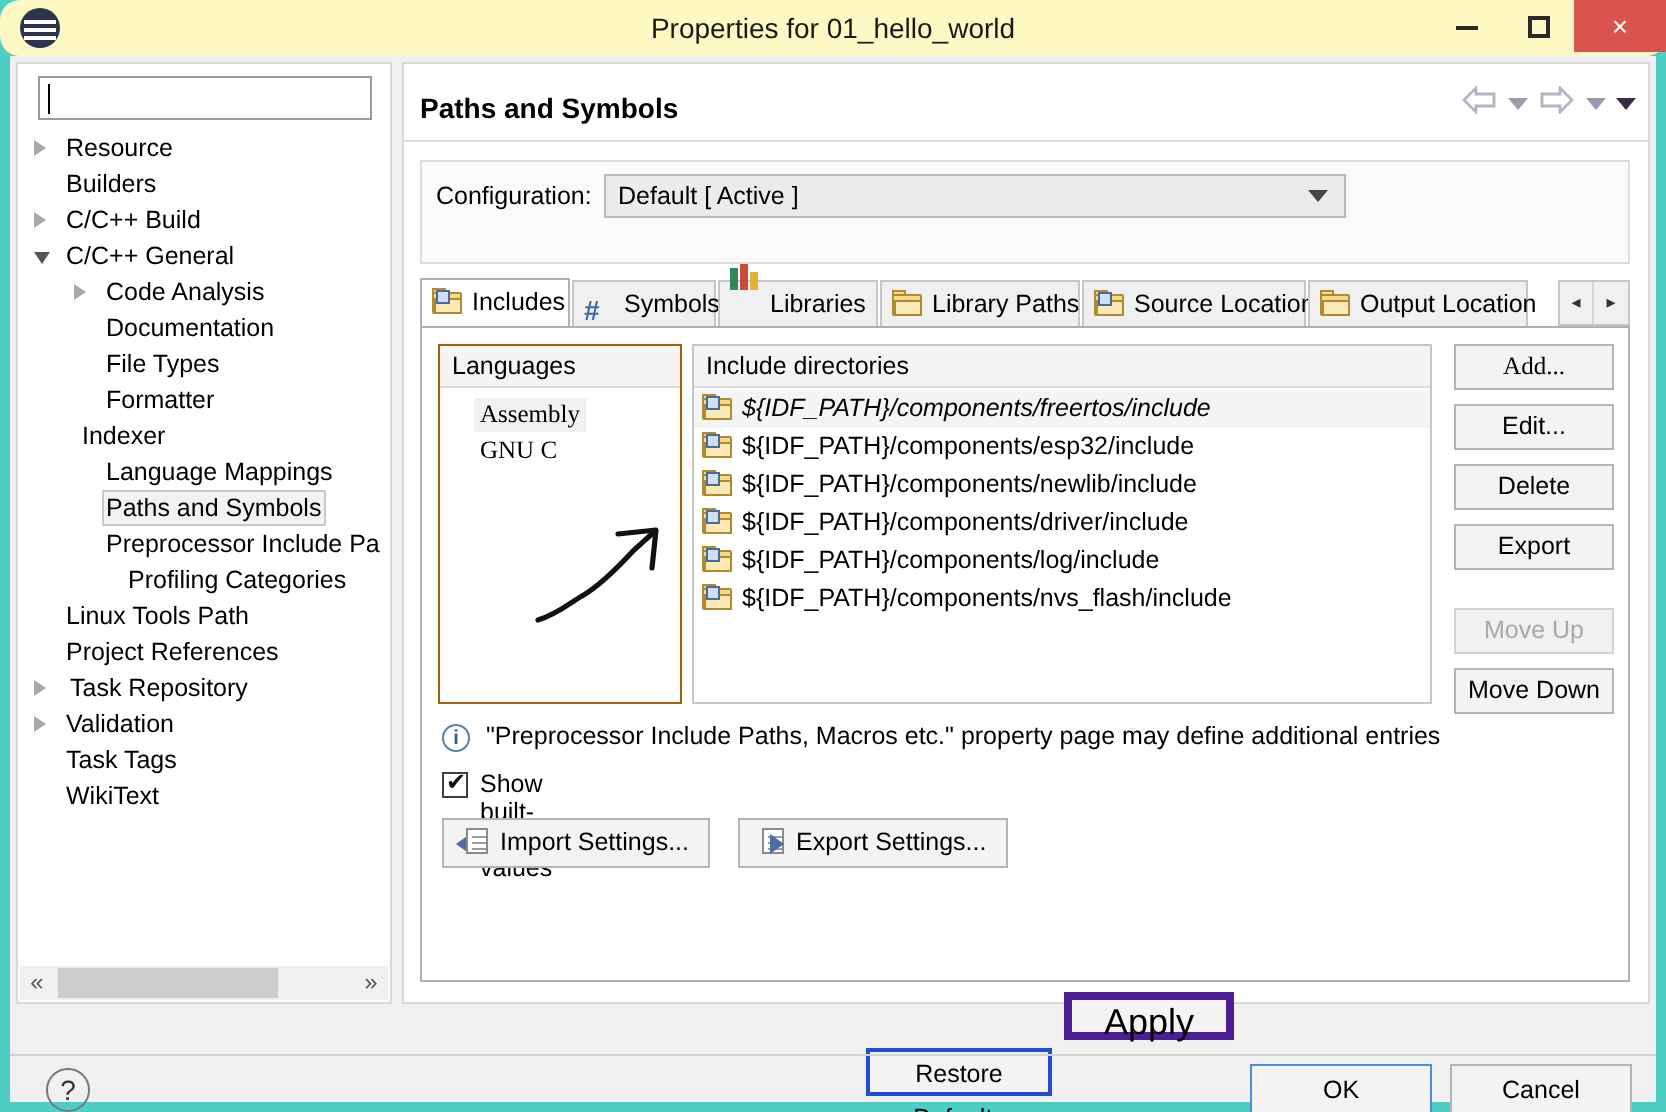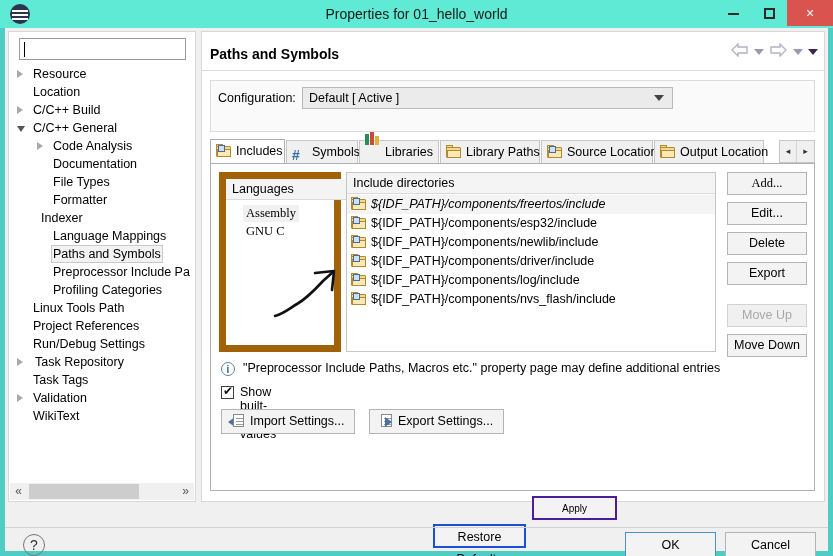--- a/index.html
+++ b/index.html
@@ -17,21 +17,22 @@
   #window {
     position: absolute; left: 0; top: 0;
     width: 833px; height: 556px;
     background: #4ecdc4;
   }
 
   
   #titlebar {
     position: absolute; left: 0; top: 0;
     width: 833px; height: 28px;
-    background: #5eead4;
+    background: #fef9c3;
+    border-radius: 10px;
   }
   #app-icon {
     position: absolute; left: 10px; top: 4px;
     width: 20px; height: 20px;
     border-radius: 50%;
     background: #2b3550;
     overflow: hidden;
   }
   #app-icon .stripe {
     position: absolute; left: 2px; width: 16px; height: 2px;
@@ -327,21 +328,21 @@
     position: absolute; left: 8px; top: 131px;
     width: 605px; height: 328px;
     border: 1px solid #b0b0b0;
     background: #ffffff;
   }
 
   
   #languages-box {
     position: absolute; left: 8px; top: 8px;
     width: 122px; height: 180px;
-    border: 7px solid #a16207;
+    border: 1px solid #a16207;
     background: #ffffff;
   }
   #languages-header {
     position: absolute; left: 0; top: 0;
     width: 120px; height: 21px;
     background: #f4f4f4;
     border-bottom: 1px solid #dadada;
     line-height: 20px;
     padding-left: 6px;
     font-size: 12.5px;
@@ -495,22 +496,22 @@
   #restore-btn {
     position: absolute; left: 428px; top: 496px;
     width: 93px; height: 24px;
     background: #f3f3f3; border: 2px solid #1d4ed8;
     text-align: center; line-height: 22px; font-size: 12.5px;
     cursor: default;
   }
   #apply-btn {
     position: absolute; left: 527px; top: 468px;
     width: 85px; height: 24px;
-    background: #f3f3f3; border: 2px solid #4c1d95;
-    text-align: center; line-height: 22px; font-size: 10px;
+    background: #f3f3f3; border: 4px solid #4c1d95;
+    text-align: center; line-height: 22px; font-size: 18px;
     cursor: default;
   }
   #footer-sep {
     position: absolute; left: 0; top: 499px;
     width: 823px; height: 1px;
     background: #d2d2d2;
   }
   #help-icon {
     position: absolute; left: 18px; top: 506px;
     width: 22px; height: 22px;
@@ -556,38 +557,37 @@
 
   <div id="dialog-body">
 
     <div id="left-panel">
       <div id="filter-box">
         <div id="caret"></div>
         <input id="filter-input" type="text" placeholder="" style="">
       </div>
       <div id="tree">
           <div class="tree-item"><span class="twisty collapsed" style="left: 8px;"></span><span class="label" style="margin-left: 22px;">Resource</span></div>
-          <div class="tree-item"><span class="label" style="margin-left: 22px;">Location</span></div>
+          <div class="tree-item"><span class="label" style="margin-left: 22px;">Builders</span></div>
           <div class="tree-item"><span class="twisty collapsed" style="left: 8px;"></span><span class="label" style="margin-left: 22px;">C/C++ Build</span></div>
           <div class="tree-item"><span class="twisty expanded" style="left: 8px;"></span><span class="label" style="margin-left: 22px;">C/C++ General</span></div>
           <div class="tree-item"><span class="twisty collapsed" style="left: 28px;"></span><span class="label" style="margin-left: 42px;">Code Analysis</span></div>
           <div class="tree-item"><span class="label" style="margin-left: 42px;">Documentation</span></div>
           <div class="tree-item"><span class="label" style="margin-left: 42px;">File Types</span></div>
           <div class="tree-item"><span class="label" style="margin-left: 42px;">Formatter</span></div>
           <div class="tree-item"><span class="label" style="margin-left: 30px;">Indexer</span></div>
           <div class="tree-item"><span class="label" style="margin-left: 42px;">Language Mappings</span></div>
           <div class="tree-item selected"><span class="label" style="margin-left: 42px;">Paths and Symbols</span></div>
           <div class="tree-item"><span class="label" style="margin-left: 42px;">Preprocessor Include Pa</span></div>
-          <div class="tree-item"><span class="label" style="margin-left: 42px;">Profiling Categories</span></div>
+          <div class="tree-item"><span class="label" style="margin-left: 53px;">Profiling Categories</span></div>
           <div class="tree-item"><span class="label" style="margin-left: 22px;">Linux Tools Path</span></div>
           <div class="tree-item"><span class="label" style="margin-left: 22px;">Project References</span></div>
-          <div class="tree-item"><span class="label" style="margin-left: 22px;">Run/Debug Settings</span></div>
           <div class="tree-item"><span class="twisty collapsed" style="left: 8px;"></span><span class="label" style="margin-left: 24px;">Task Repository</span></div>
+          <div class="tree-item"><span class="twisty collapsed" style="left: 8px;"></span><span class="label" style="margin-left: 22px;">Validation</span></div>
           <div class="tree-item"><span class="label" style="margin-left: 22px;">Task Tags</span></div>
-          <div class="tree-item"><span class="twisty collapsed" style="left: 8px;"></span><span class="label" style="margin-left: 22px;">Validation</span></div>
           <div class="tree-item"><span class="label" style="margin-left: 22px;">WikiText</span></div>
         </div>
       <div id="h-scroll">
         <div class="arrow-l">«</div>
         <div id="h-thumb"></div>
         <div class="arrow-r">»</div>
       </div>
     </div>
 
     <div id="right-panel">

